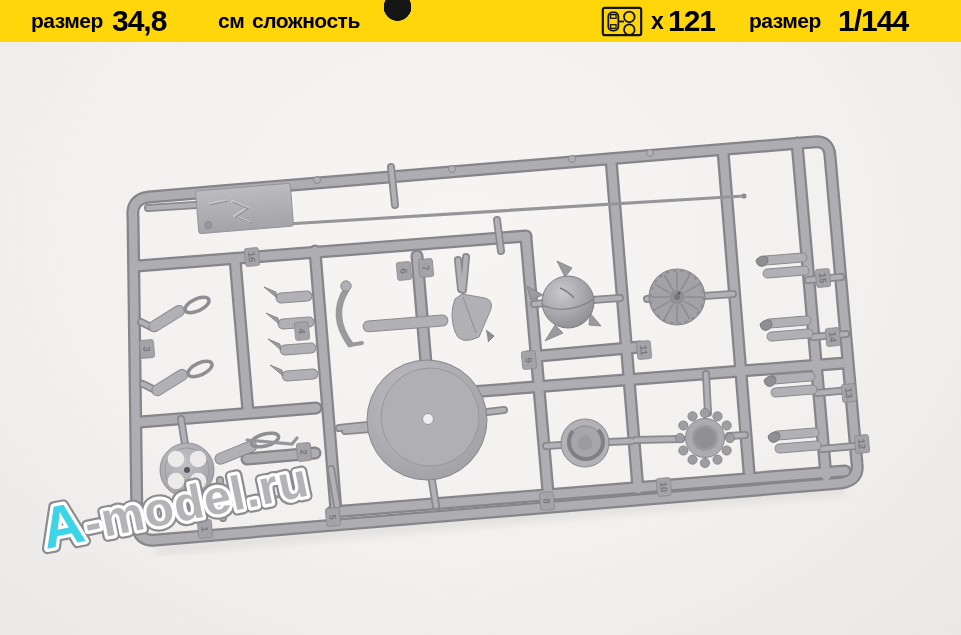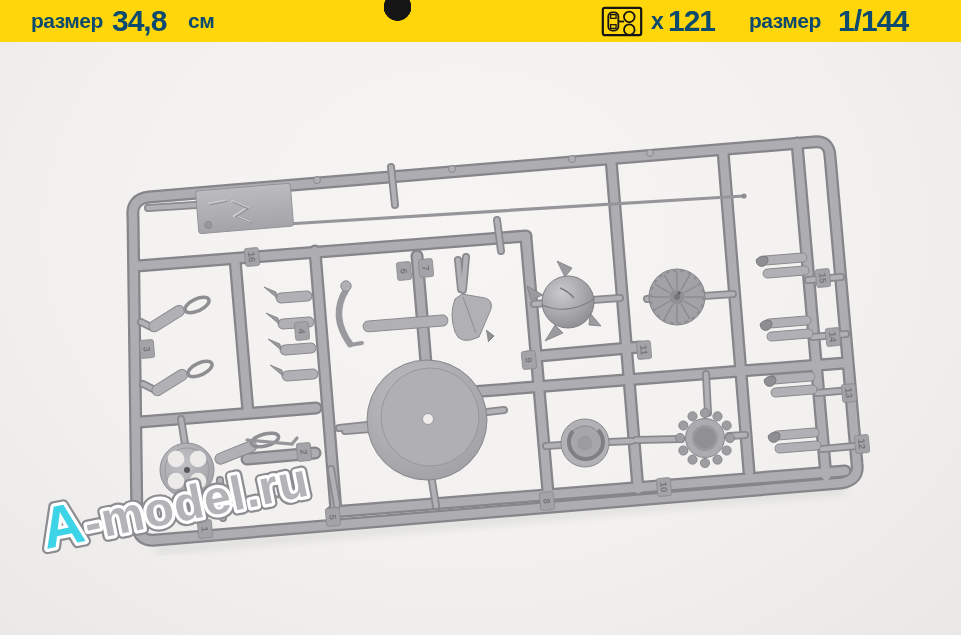--- a/index.html
+++ b/index.html
@@ -1,19 +1,19 @@
 <!DOCTYPE html>
 <html><head>
 <meta charset="utf-8">
 <style>
   html,body{margin:0;padding:0;}
   body{width:961px;height:635px;overflow:hidden;font-family:"Liberation Sans",sans-serif;background:#fff;}
   
   .hdr{position:relative;width:961px;height:42px;background:#ffd60a;}
-  .hdr span{position:absolute;top:50%;transform:translateY(-50%);color:#0c4a6e;white-space:nowrap;text-align:right;}
+  .hdr span{position:absolute;top:50%;transform:translateY(-50%);color:#000000;white-space:nowrap;text-align:right;}
   .lbl{font-size:21px;font-weight:700;letter-spacing:-0.5px;}
   .big{font-size:30px;font-weight:700;letter-spacing:-1px;transform:translateY(-50%) scaleX(.9);transform-origin:left center;}
   .xsm{font-size:23px;font-weight:700;}
   .dots{position:absolute;left:384px;top:7px;display:flex;gap:2px;}
   .dot{width:27px;height:27px;border-radius:50%;border:3px solid #161616;box-sizing:border-box;background:transparent;}
   .dot.filled{background:#161616;}
   .cicon{position:absolute;left:601px;top:5px;}
   
   .photo{position:relative;width:961px;height:593px;
     background:radial-gradient(ellipse at 48% 32%, #f6f5f3 0%, #f2f1ef 55%, #e9e8e6 100%);}
@@ -30,21 +30,22 @@
   .wm{font-family:"Liberation Sans",sans-serif;font-weight:700;letter-spacing:1px;}
   .wm-outline{stroke:#8d8d91;stroke-width:11;stroke-linejoin:round;fill:none;}
   .wm-white{stroke:#ffffff;stroke-width:6.5;stroke-linejoin:round;fill:none;}
 </style>
 </head>
 <body>
 
 <div class="hdr" style="background: rgb(255, 214, 10);">
   <span class="lbl" style="left:31px">размер</span>
   <span class="big" style="left:112px">34,8</span>
-  <span class="lbl" style="left:188px">см</span>
+  <span class="lbl" style="left:218px">см</span>
+  <span class="lbl" style="left:252px">сложность</span>
   <div class="dots" id="dots">
       <span class="dot filled"></span>
       <span class="dot filled"></span>
       <span class="dot filled"></span>
       <span class="dot"></span>
       <span class="dot"></span>
     </div>
   <div class="cicon">
     <svg width="42" height="33" viewBox="0 0 46 36">
       <rect x="2" y="3" width="42" height="30" rx="2" fill="none" stroke="#151515" stroke-width="2.4"></rect>

